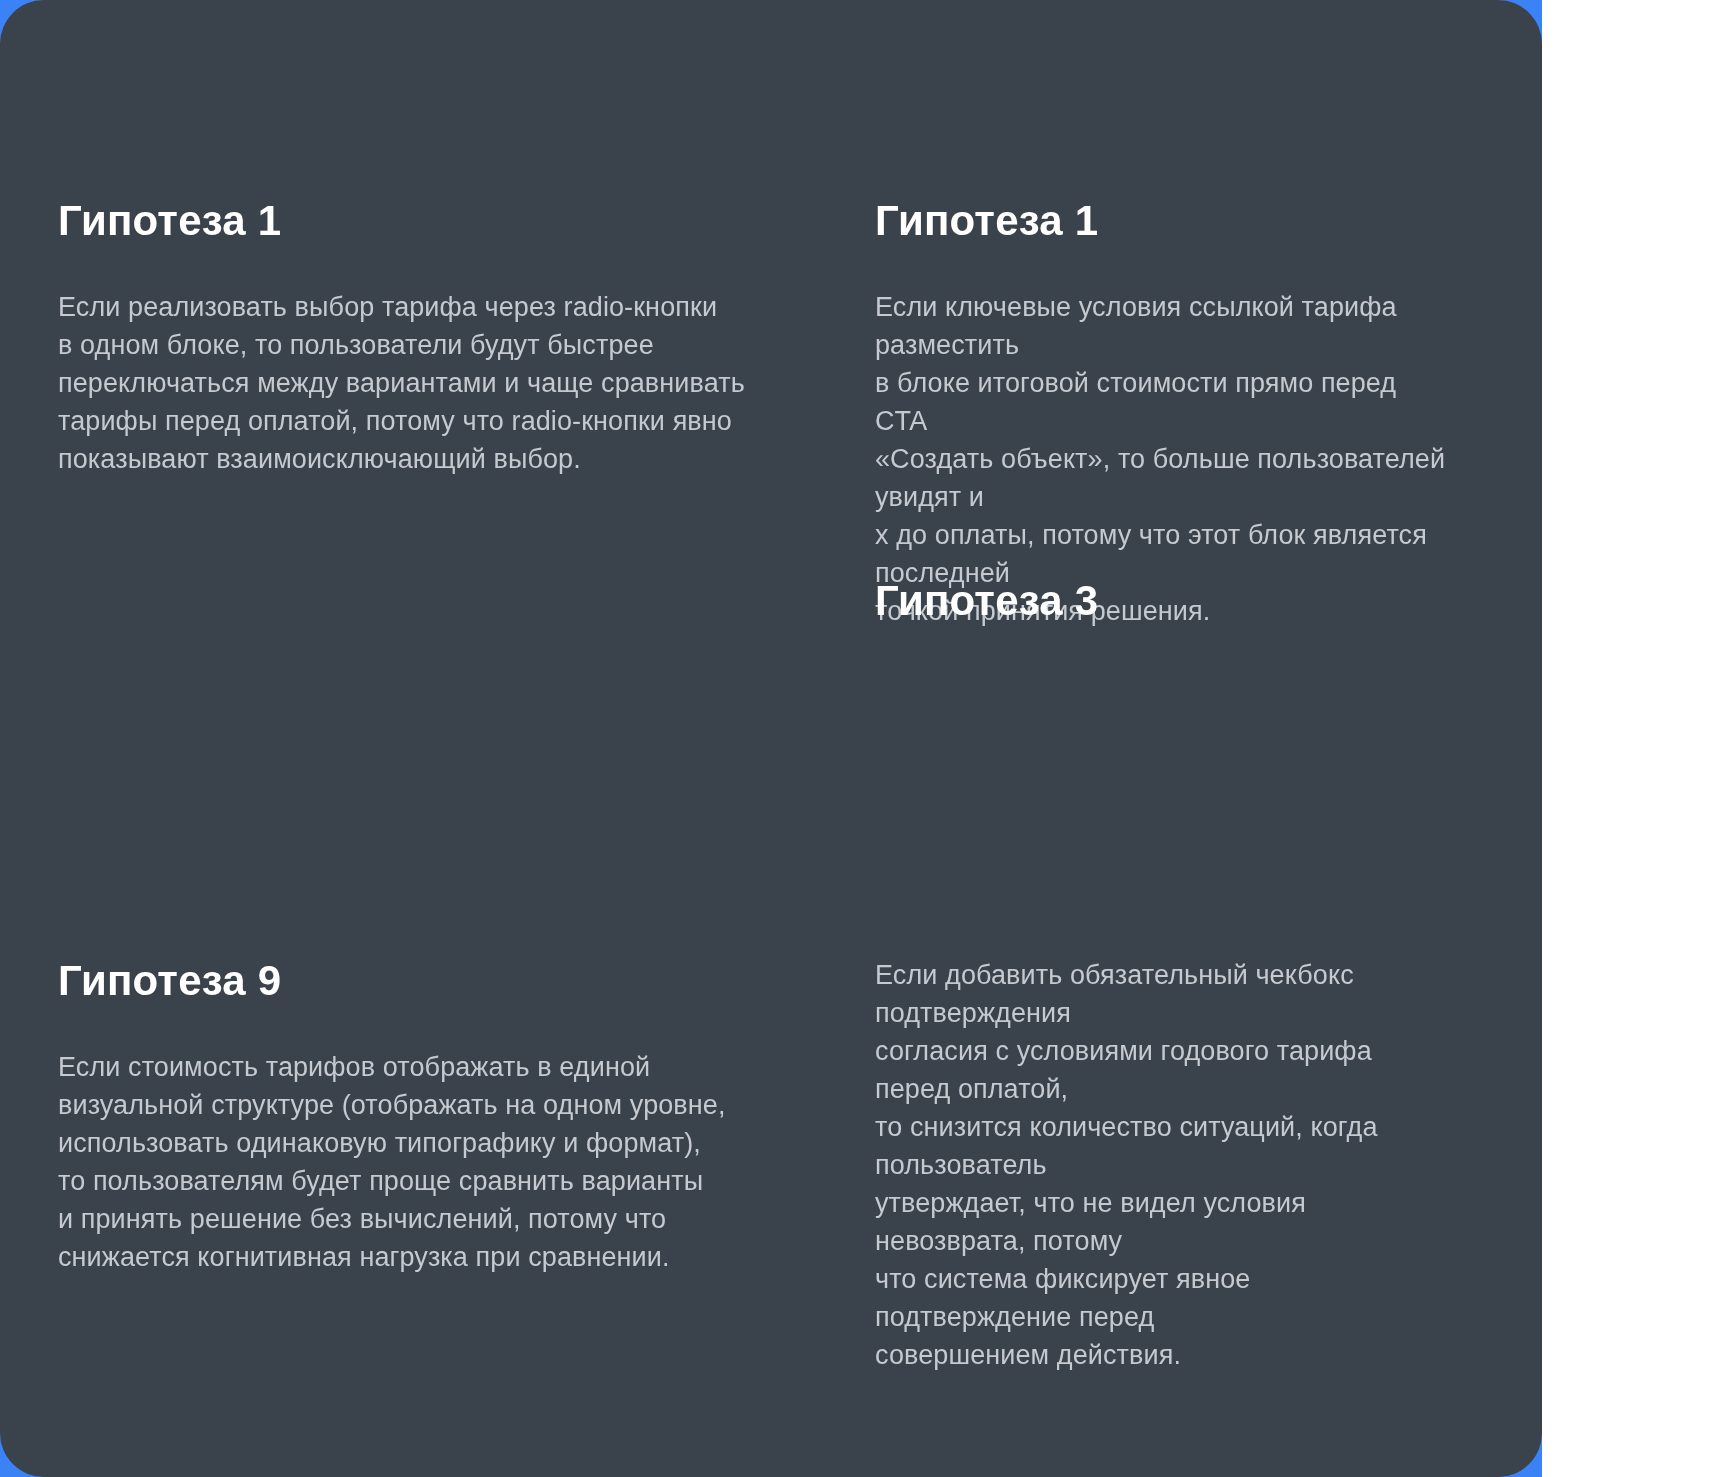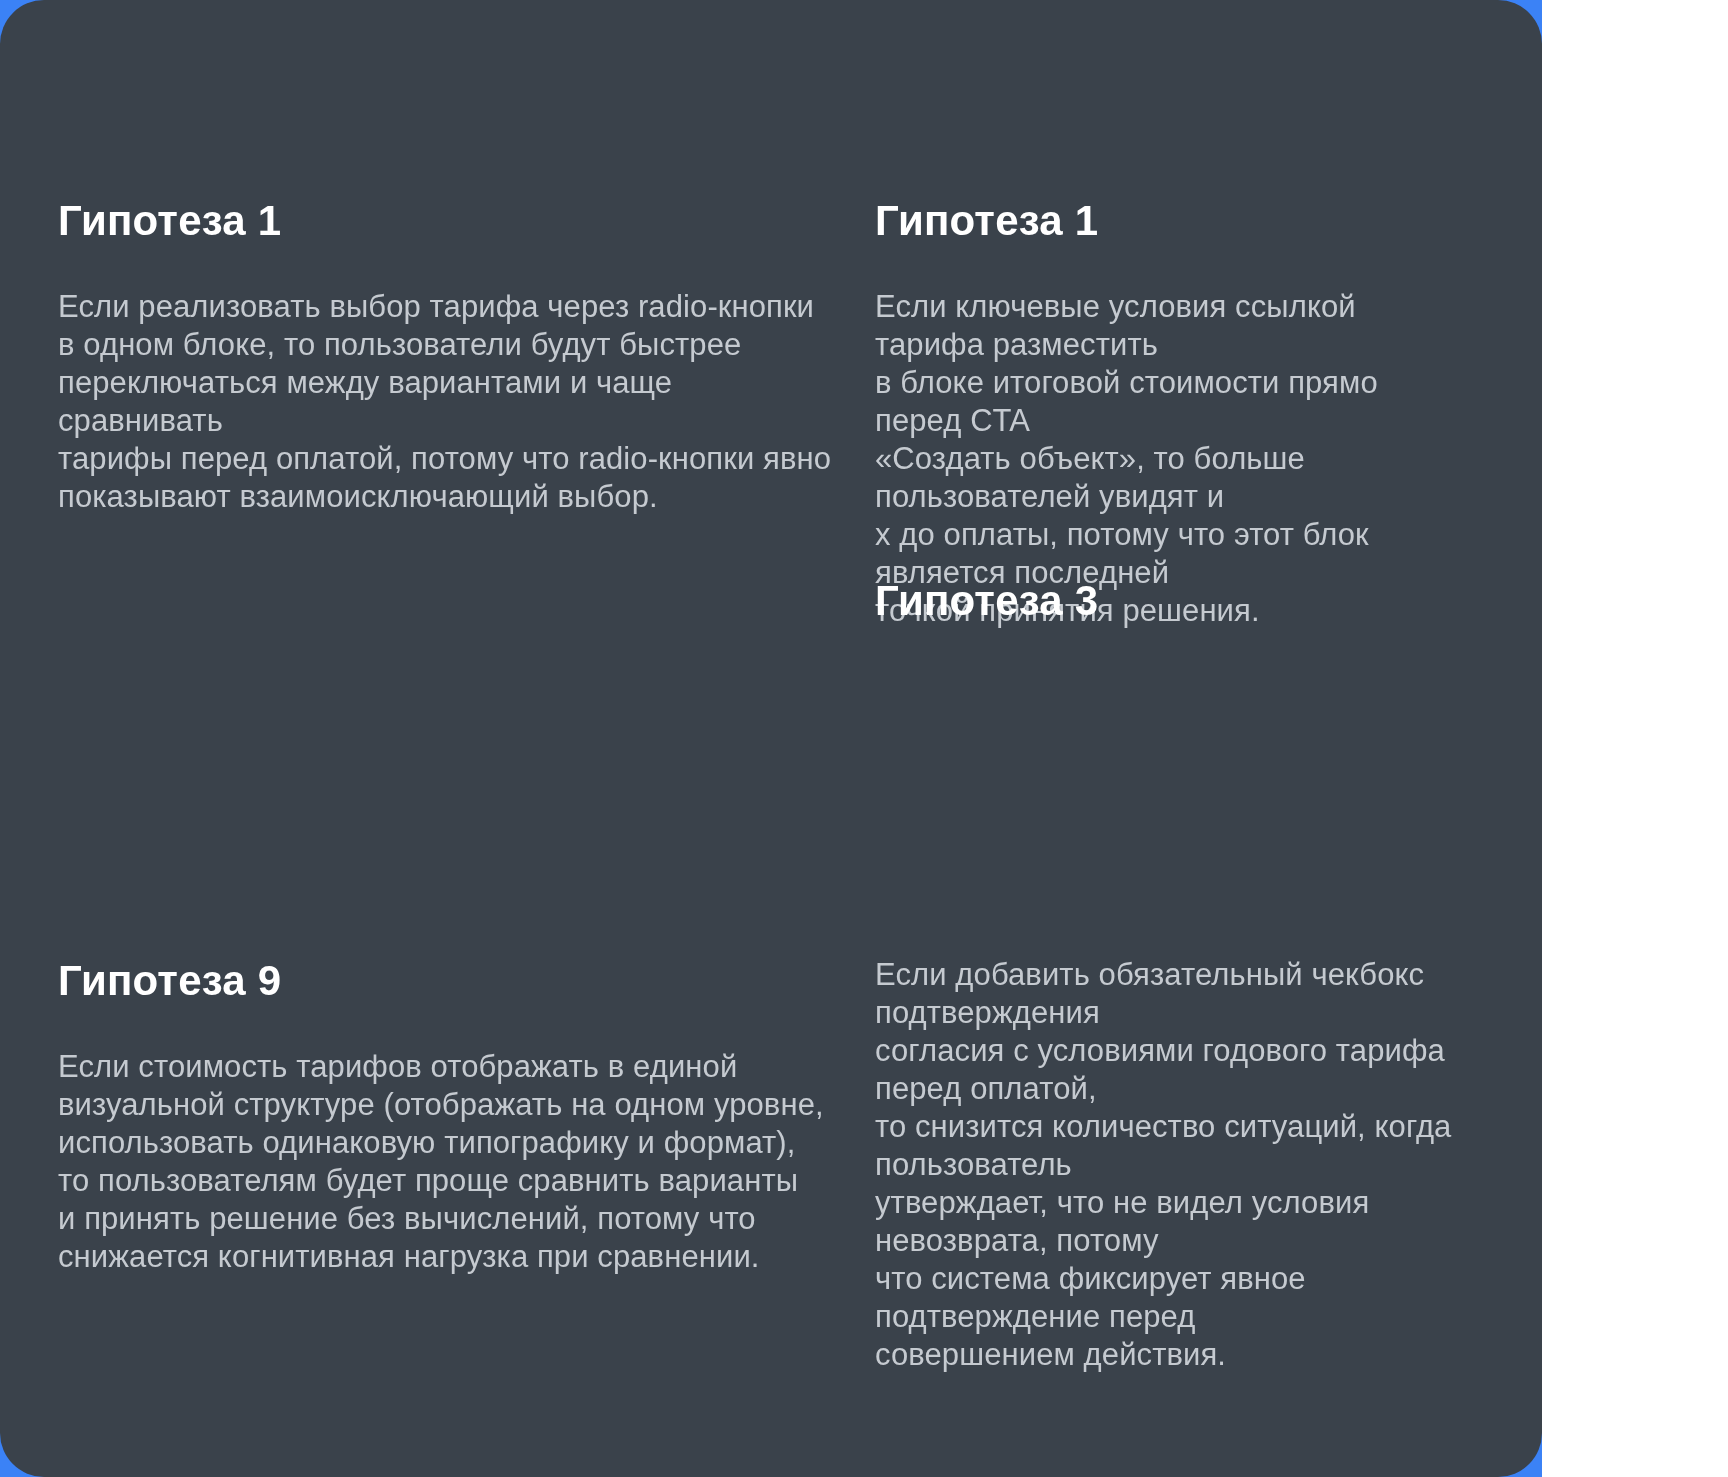--- a/index.html
+++ b/index.html
@@ -32,21 +32,21 @@
   }
   .hypothesis h2 {
     font-size: 42px;
     line-height: 50px;
     font-weight: 700;
     color: #FFFFFF;
     letter-spacing: 0.2px;
     margin-bottom: 42px;
   }
   .hypothesis p {
-    font-size: 31px;
+    font-size: 27px;
     line-height: 38px;
     font-weight: 400;
     color: #C5CAD0;
     white-space: pre-line;
     letter-spacing: 0.1px;
   }
 </style>
 </head>
 <body>
 

